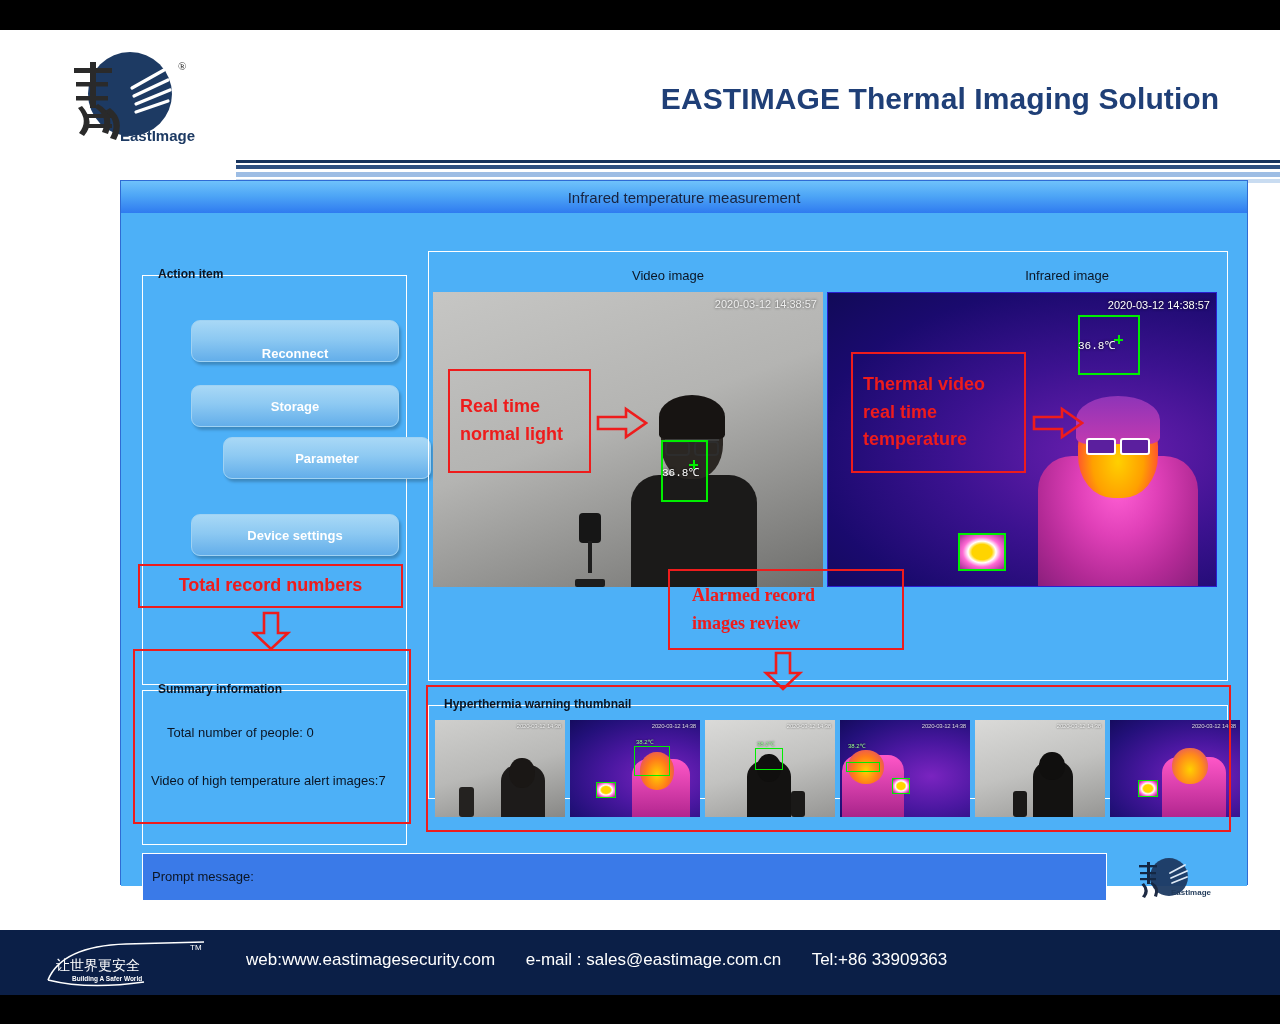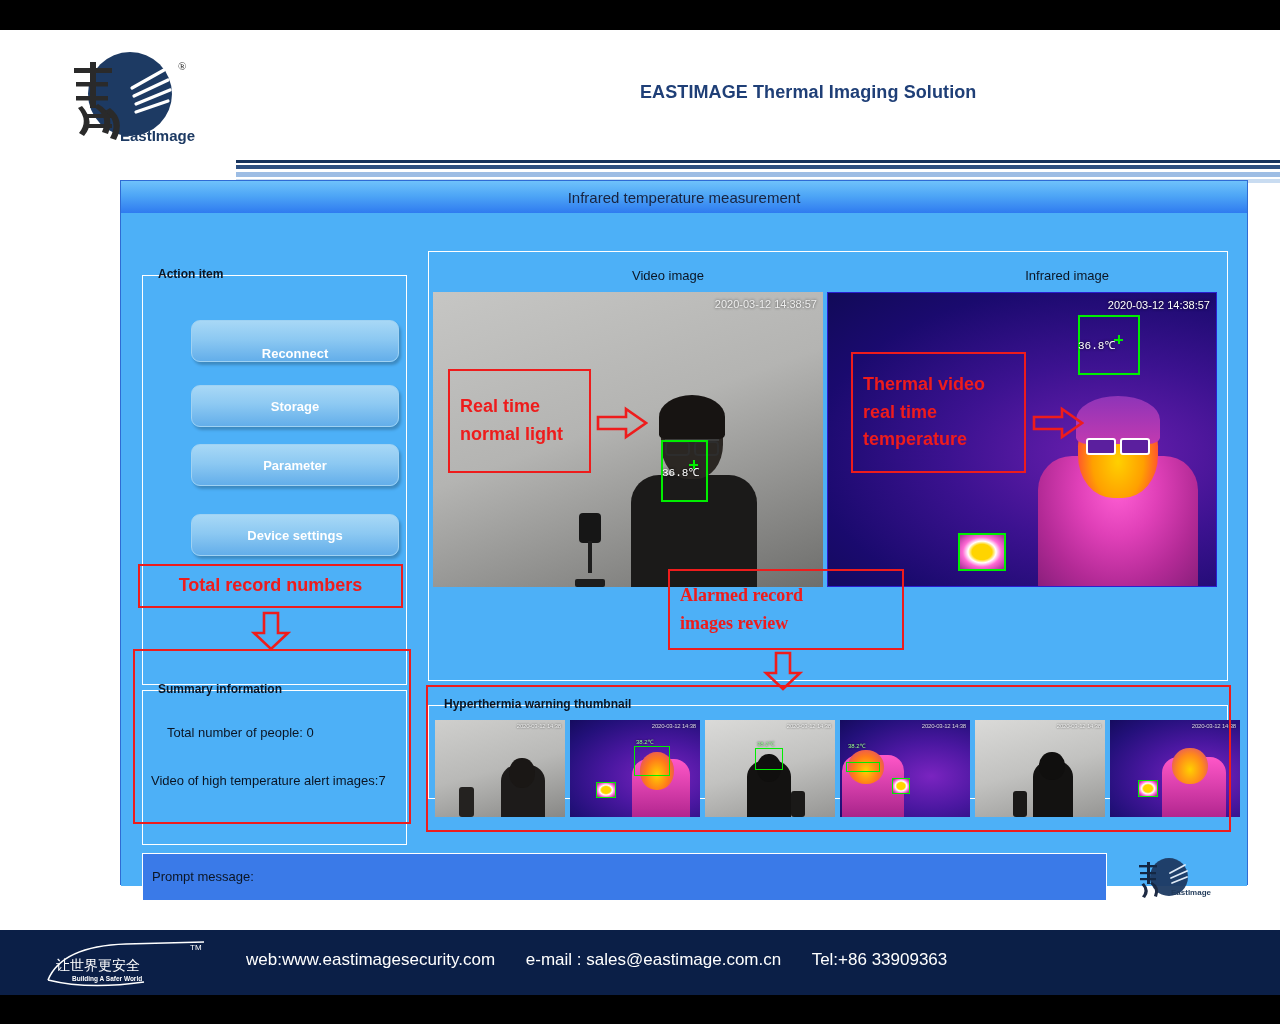--- a/index.html
+++ b/index.html
@@ -14,22 +14,22 @@
   
   .slide-top-bar { position: absolute; left:0; top:0; width:1280px; height:30px; background:#000000; }
   .slide-bottom-bar { position: absolute; left:0; top:995px; width:1280px; height:29px; background:#000000; }
 
   
   .header { position:absolute; left:0; top:30px; width:1280px; height:150px; background:#ffffff; }
   .logo-wrap { position:absolute; left:52px; top:18px; width:170px; height:110px; }
   .logo-svg { display:block; }
   .deck-title {
     position:absolute; left:640px; top:52px; width:600px;
-    text-align:left;
-    font-size:18px; font-weight:bold; color:#1f3f77;
+    text-align:center;
+    font-size:30px; font-weight:bold; color:#1f3f77;
     font-family:"Liberation Sans", sans-serif;
     letter-spacing:0.1px;
   }
   .rule-stack { position:absolute; left:236px; top:130px; width:1044px; }
   .rule-a { height:3px; background:#16325c; margin-bottom:2px; }
   .rule-b { height:4px; background:#2d4f80; margin-bottom:3px; }
   .rule-c { height:5px; background:#9dbde4; }
   .rule-d { height:4px; background:#c9dcf1; margin-top:2px; }
 
   
@@ -70,21 +70,21 @@
     border:1px solid #9fd2f3; border-radius:9px;
     background: linear-gradient(to bottom, #a8d8f6 0%, #8dc9f2 45%, #63aeea 100%);
     color:#ffffff; font-size:13px; font-weight:bold;
     display:flex; align-items:center; justify-content:center;
     box-shadow: 2px 3px 3px rgba(0,0,0,0.22);
     font-family:"Liberation Sans", sans-serif;
     cursor:pointer;
   }
   .btn-1 { top:44px;align-items:flex-end; }
   .btn-2 { top:109px; }
-  .btn-3 { top:168px; }
+  .btn-3 { top:161px;margin-left:32px; }
   .btn-4 { top:238px; }
 
   .summary-group { left:21px; top:477px; width:265px; height:155px; }
   .summary-group .gb-title::before { background:#3a7ae8; }
   .summary-line {
     position:absolute; left:10px; right:8px;
     font-size:13px; color:#0b1524;
     font-family:"Liberation Sans", sans-serif;
   }
   .sum-1 { top:34px; left:24px; }
@@ -186,21 +186,21 @@
   .wm-logo { position:absolute; left:1000px; top:642px; width:100px; height:46px; opacity:0.95; }
 
   
   .anno-box {
     position:absolute; border:2px solid #ee1c1c; display:flex;
     align-items:center; justify-content:flex-start;
     color:#ee1c1c; font-weight:bold;
     font-family:"Liberation Sans", sans-serif;
   }
   .anno-text { padding:0 10px; line-height:1.55; }
-  .anno-serif { font-family:"Liberation Serif", serif; }
+  .anno-serif { font-family:"Liberation Serif", serif;padding-left:12px; }
 
   .a-realtime { left:448px; top:369px; width:143px; height:104px; font-size:18px; }
   .a-thermal  { left:851px; top:352px; width:175px; height:121px; font-size:18px; }
   .a-total    { left:138px; top:564px; width:265px; height:44px; font-size:18px;
                 justify-content:center; }
   .a-alarm    { left:668px; top:569px; width:236px; height:81px; font-size:18px; }
   .a-summary-hl { left:133px; top:649px; width:278px; height:175px; }
   .a-thumbs-hl  { left:426px; top:685px; width:805px; height:147px; }
 
   

